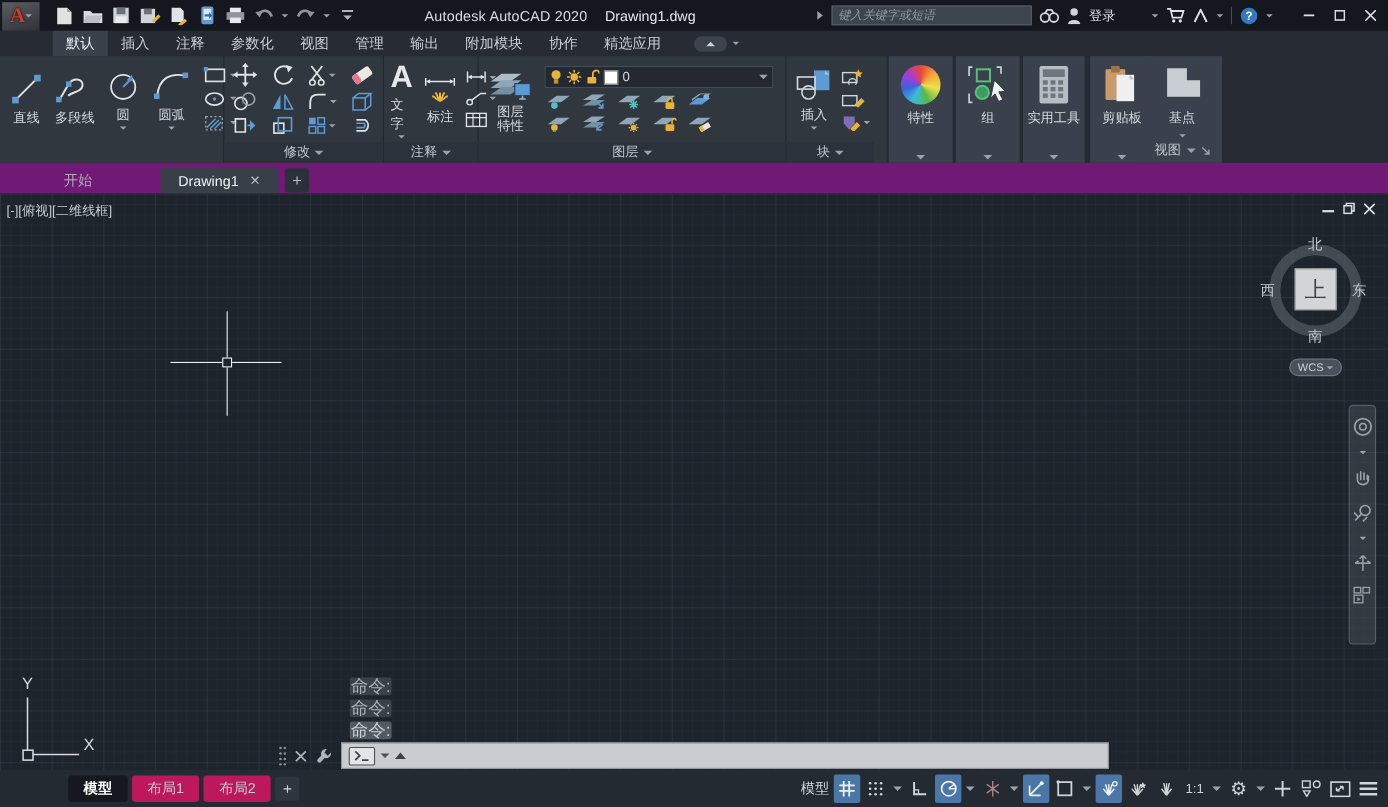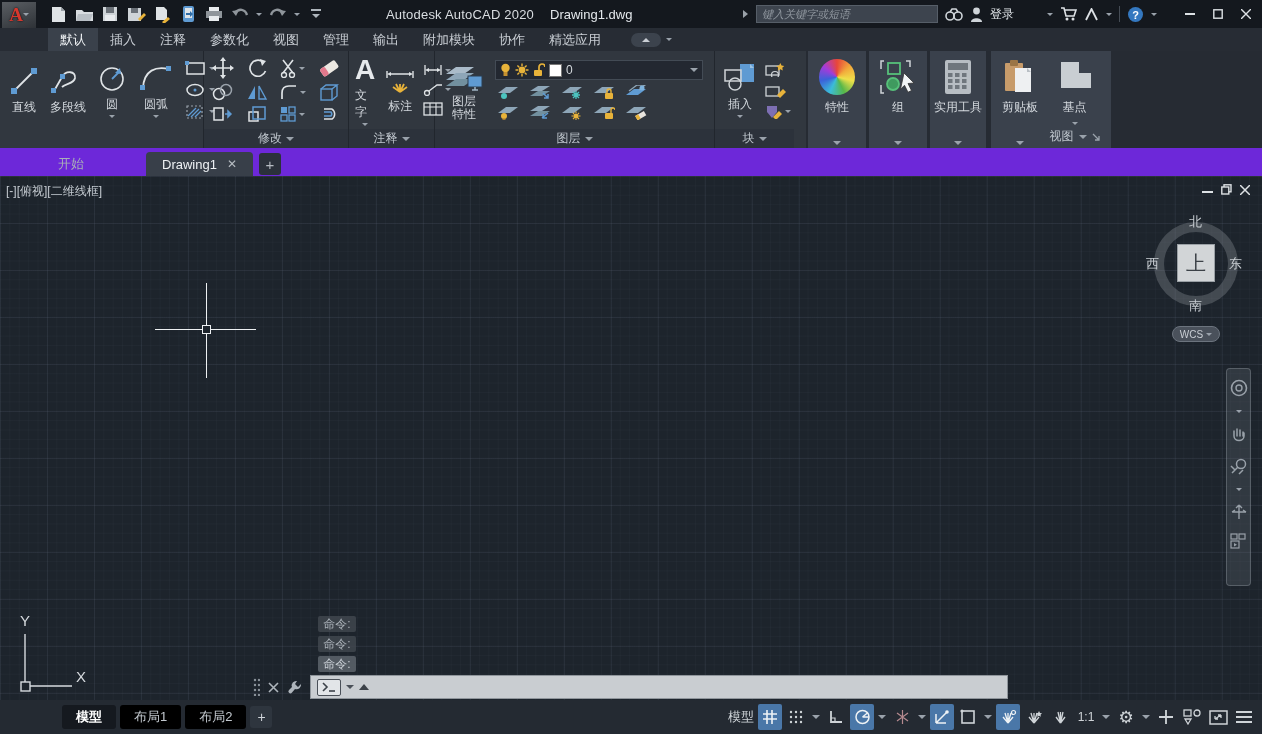--- a/index.html
+++ b/index.html
@@ -41,21 +41,21 @@
   .smcol{display:flex;flex-direction:column;justify-content:center;gap:4px;}
   .smrow{display:flex;align-items:center;gap:2px;}
   .card{position:absolute;top:0;height:97px;background:#3a414c;}
   .card .cicon{position:absolute;left:0;right:0;top:8px;display:flex;justify-content:center;}
   .card .clabel{position:absolute;left:0;right:0;top:48px;text-align:center;font-size:12px;color:#d4d9de;}
   .card .cbot{position:absolute;left:0;right:0;bottom:3px;display:flex;justify-content:center;}
   .layer-combo{width:208px;height:20px;background:#232831;border:1px solid #434b55;display:flex;align-items:center;gap:4px;padding:0 4px;color:#d4d9de;font-size:12px;}
   .swatch{width:13px;height:13px;background:#fff;border:1px solid #777;}
 
   
-  .filetabs{left:0;top:148px;width:1262px;height:28px;background:#6d28d9;display:flex;align-items:flex-end;}
+  .filetabs{left:0;top:148px;width:1262px;height:28px;background:#701a75;display:flex;align-items:flex-end;}
   .ftab{height:24px;display:flex;align-items:center;padding:0 16px;font-size:13px;color:#a9b0b7;gap:10px;}
   .ftab.active{background:#383f49;color:#eef1f4;border-radius:4px 4px 0 0;}
   .ftab .x{color:#b6bcc2;font-size:12px;}
   .ftab-add{width:22px;height:22px;margin-left:6px;display:flex;align-items:center;justify-content:center;color:#b6bcc2;font-size:15px;background:#2b313a;border-radius:3px;margin-bottom:1px;}
 
   
   .canvas{left:0;top:176px;width:1262px;height:558px;background-color:#1d242c;
     background-image:
       linear-gradient(rgba(160,180,205,0.07) 1px, transparent 1px),
       linear-gradient(90deg, rgba(160,180,205,0.07) 1px, transparent 1px),
@@ -65,35 +65,35 @@
   .vp-label{left:6px;top:7px;font-size:12px;color:#c5cbd1;}
   .vp-controls{right:12px;top:8px;display:flex;gap:8px;align-items:center;}
   .cube-ring{left:1154px;top:46px;width:84px;height:84px;border-radius:50%;border:10px solid rgba(145,152,158,0.33);}
   .cube-face{left:1177px;top:68px;width:38px;height:38px;background:#d2d5d7;border:1px solid #9aa0a5;display:flex;align-items:center;justify-content:center;font-size:20px;color:#3c4147;}
   .cube-lbl{font-size:13px;color:#c8cdd2;}
   .wcs{left:1172px;top:150px;width:48px;height:16px;background:#4a515b;border:1px solid #6c747e;border-radius:8px;display:flex;align-items:center;justify-content:center;gap:3px;font-size:10px;color:#c9ced4;}
   .navbar{left:1226px;top:192px;width:25px;height:218px;background:rgba(125,133,141,0.22);border:1px solid rgba(160,168,176,0.35);border-radius:4px;display:flex;flex-direction:column;align-items:center;gap:13px;padding-top:10px;}
   .ch-v{left:206px;top:107px;width:1px;height:95px;background:#edf0f2;}
   .ch-h{left:155px;top:153px;width:101px;height:1px;background:#edf0f2;}
   .ch-box{left:202px;top:149px;width:9px;height:9px;border:1px solid #edf0f2;background:#1d242c;}
-  .cmd-hist{left:318px;width:38px;height:16px;border-radius:2px;background:rgba(66,72,80,0.8);color:#aab1b8;font-size:12px;display:flex;align-items:center;justify-content:center;}
+  .cmd-hist{left:318px;width:38px;height:16px;border-radius:2px;background:rgba(66,72,80,0.8);color:#aab1b8;font-size:16px;display:flex;align-items:center;justify-content:center;}
   .cmd-hist.hot{background:rgba(88,95,103,0.92);color:#c9cfd5;}
 
   
   .cmd-tools{left:253px;top:678px;display:flex;align-items:center;gap:8px;}
   .cmd-bar{left:310px;top:675px;width:698px;height:24px;background:#c9cdd1;border:1px solid #8f959b;display:flex;align-items:center;padding:0 6px;gap:5px;}
   .cmd-chip{width:24px;height:17px;background:#e2e5e8;border:1px solid #4a5058;border-radius:2px;display:flex;align-items:center;justify-content:center;}
   .cmd-input{flex:1;background:transparent;border:none;outline:none;font-size:13px;color:#2b3138;}
   .cmd-input::placeholder{color:#70767c;font-style:italic;}
   .cmd-up{width:0;height:0;border-left:5px solid transparent;border-right:5px solid transparent;border-bottom:6px solid #3c4249;}
 
   
   .bottombar{left:0;top:700px;width:1262px;height:34px;background:#242a32;display:flex;align-items:center;}
   .ltabs{display:flex;align-items:center;height:100%;margin-left:62px;gap:4px;}
-  .ltab{height:24px;padding:0 14px;display:flex;align-items:center;font-size:13px;color:#c3c9cf;background:#000000;border-radius:3px;}
+  .ltab{height:24px;padding:0 14px;display:flex;align-items:center;font-size:13px;color:#c3c9cf;background:#be185d;border-radius:3px;}
   .ltab.active{background:#15191f;color:#ffffff;font-weight:bold;}
   .ltab-add{width:22px;height:22px;border-radius:3px;background:#2e353e;color:#cfd4d9;display:flex;align-items:center;justify-content:center;font-size:14px;}
   .statusicons{margin-left:auto;display:flex;align-items:center;gap:2px;padding-right:6px;height:100%;}
   .sbtn{height:26px;min-width:24px;display:flex;align-items:center;justify-content:center;border-radius:2px;padding:0 2px;color:#cfd4d8;font-size:12px;}
   .sbtn.on{background:#4a77a8;}
   .scaret{width:12px;display:flex;justify-content:center;}
 </style>
 </head>
 <body>
 

